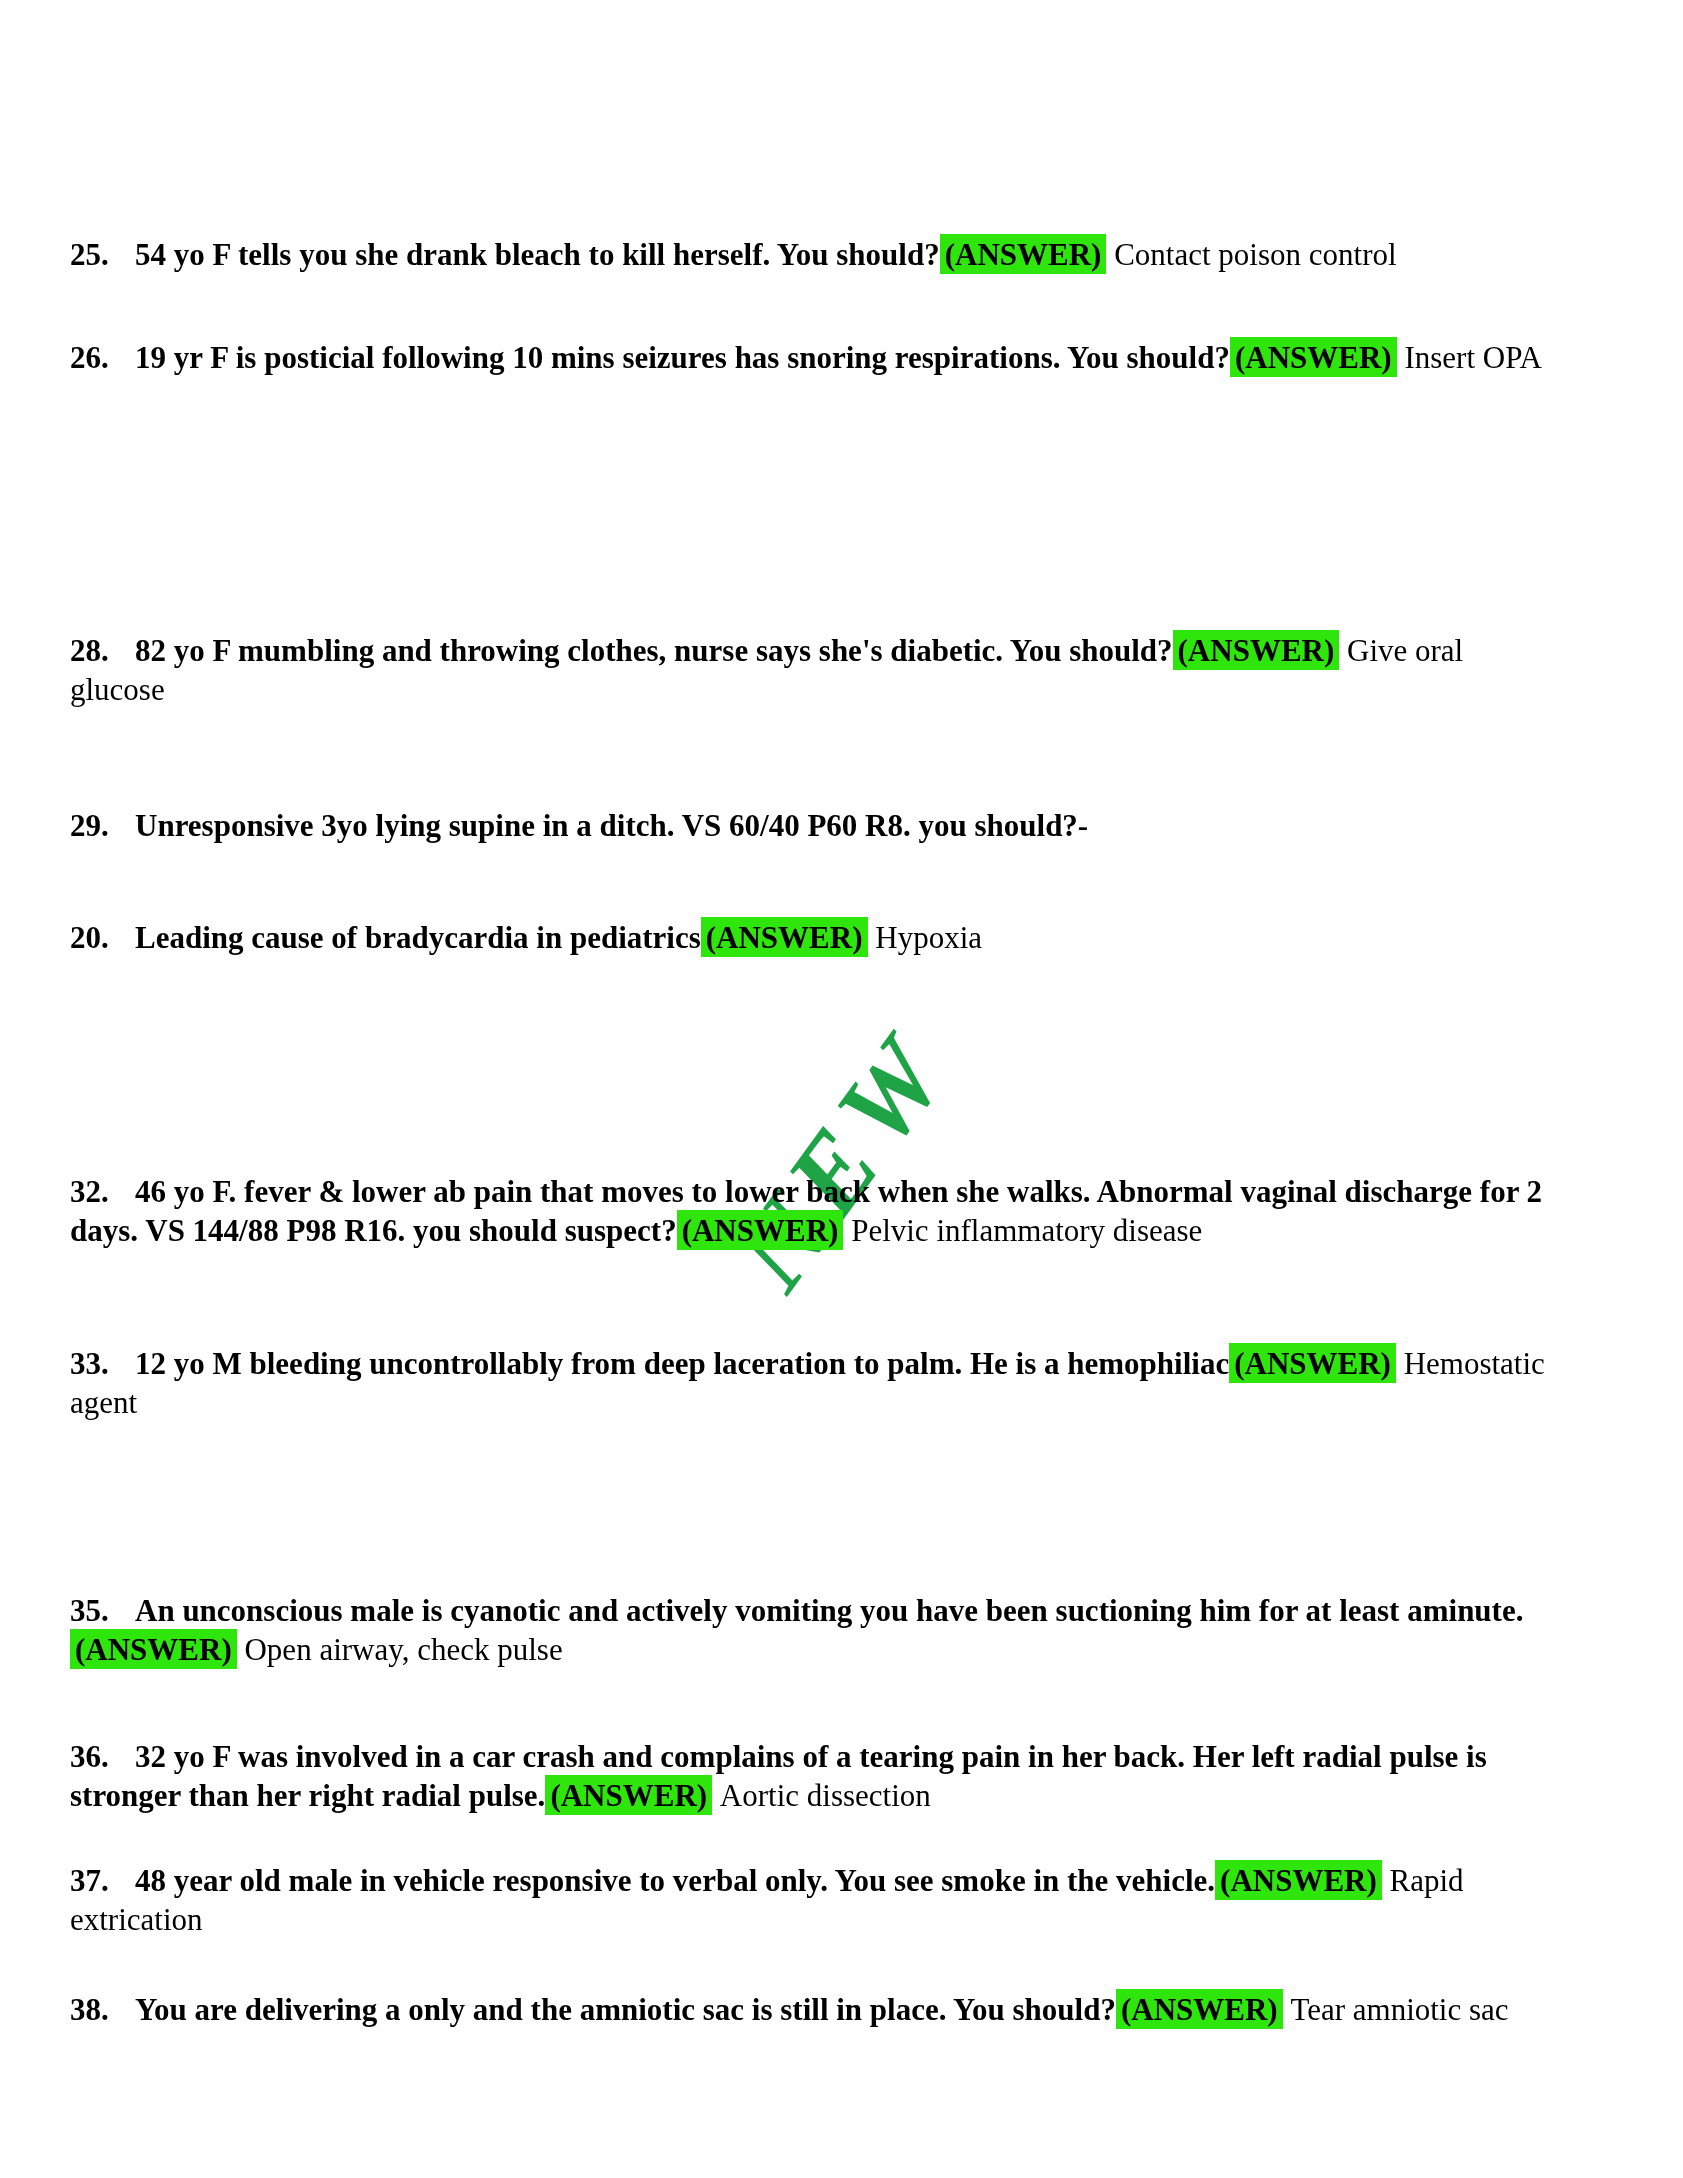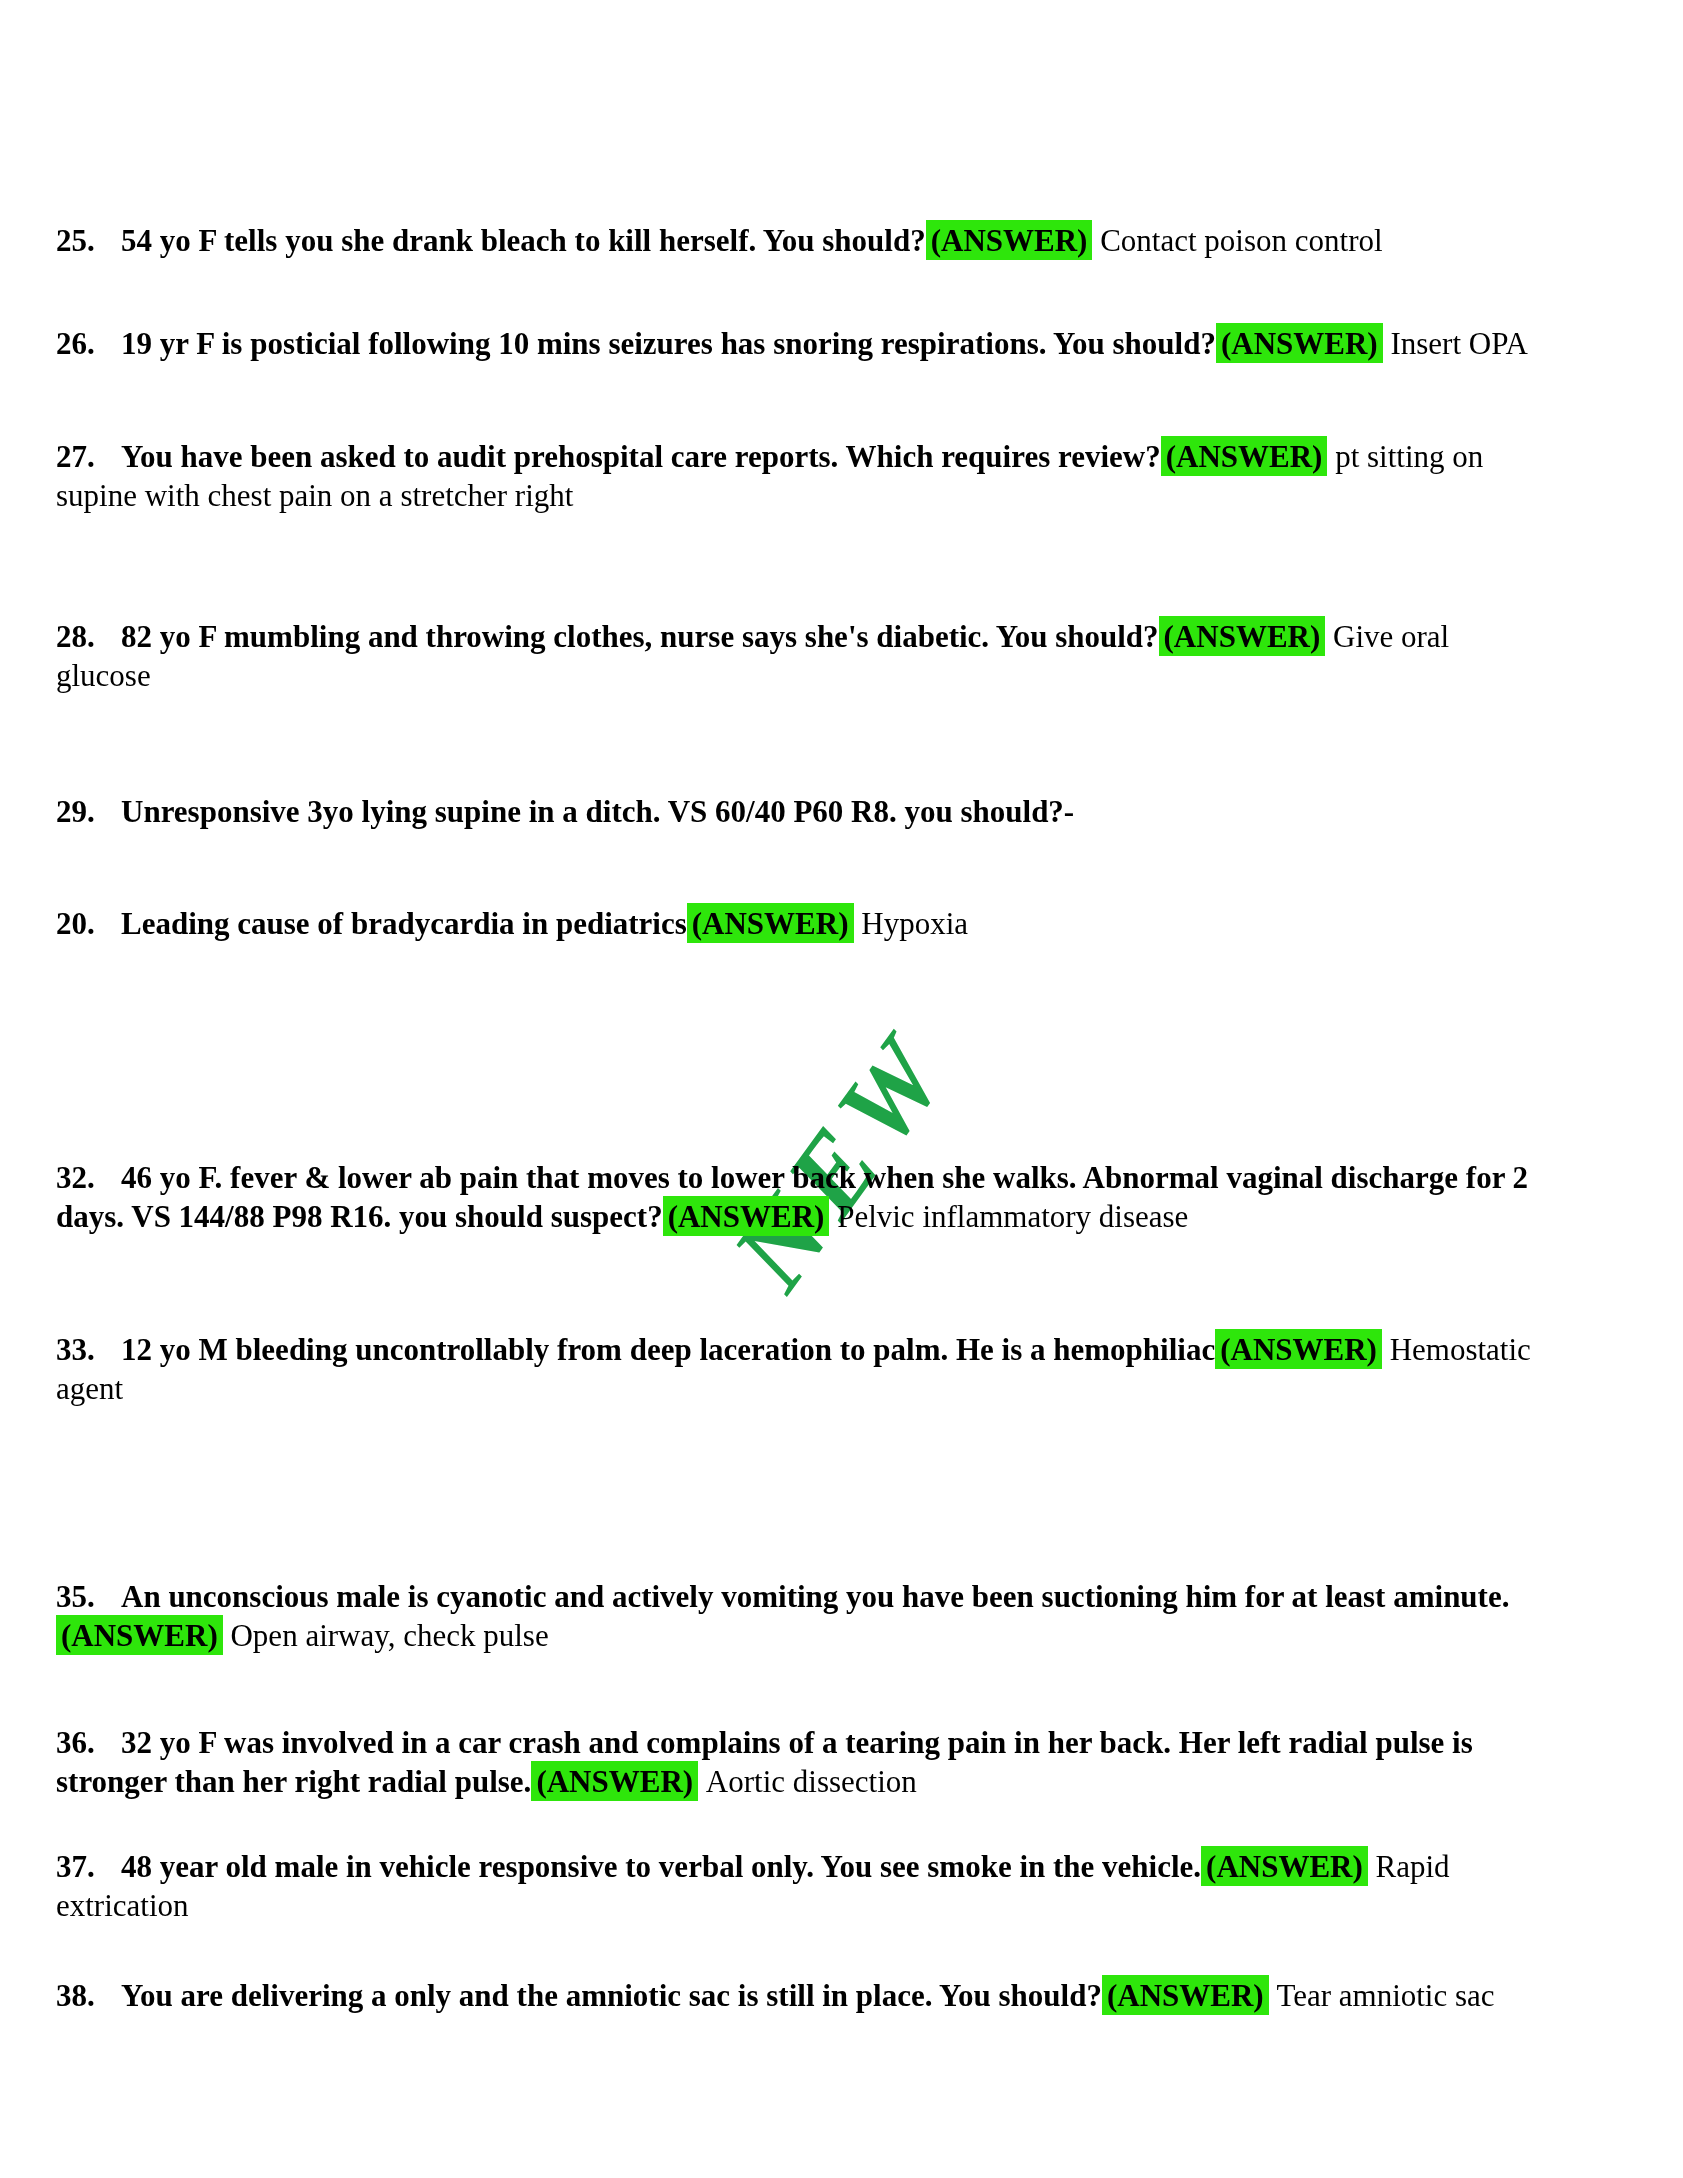--- a/index.html
+++ b/index.html
@@ -13,21 +13,21 @@
     height: 2178px;
     background: #ffffff;
     overflow: hidden;
     font-family: "Liberation Serif", "DejaVu Serif", serif;
     color: #000000;
   }
   .q {
     position: absolute;
     left: 56px;
     width: 1485px;
-    margin: 0;
+    margin: 14px;
     font-size: 31px;
     line-height: 39px;
     font-weight: bold;
     z-index: 2;
   }
   .qnum {
     display: inline-block;
     width: 65px;
     font-weight: bold;
   }
@@ -62,21 +62,20 @@
 <body>
 
 <div id="page">
 
   <div id="watermark">NEW</div>
 
   <p class="q" style="top:221px"><span class="qnum">25.</span><span class="qtext">54 yo F tells you she drank bleach to kill herself. You should?</span><mark class="ans">(ANSWER)</mark> <span class="atext">Contact poison control</span></p>
 
   <p class="q" style="top:324px"><span class="qnum">26.</span><span class="qtext">19 yr F is posticial following 10 mins seizures has snoring respirations. You should?</span><mark class="ans">(ANSWER)</mark> <span class="atext">Insert OPA</span></p>
 
-  <p class="q" style="top:437px"><span class="qnum">27.</span><span class="qtext">You have been asked to audit prehospital care reports. Which requires review?</span><mark class="ans">(ANSWER)</mark> <span class="atext">pt sitting on supine with chest pain on a stretcher right</span></p>
 
   <p class="q" style="top:617px"><span class="qnum">28.</span><span class="qtext">82 yo F mumbling and throwing clothes, nurse says she's diabetic. You should?</span><mark class="ans">(ANSWER)</mark> <span class="atext">Give oral glucose</span></p>
 
   <p class="q" style="top:792px"><span class="qnum">29.</span><span class="qtext">Unresponsive 3yo lying supine in a ditch. VS 60/40 P60 R8. you should?-</span></p>
 
   <p class="q" style="top:904px"><span class="qnum">20.</span><span class="qtext">Leading cause of bradycardia in pediatrics</span><mark class="ans">(ANSWER)</mark> <span class="atext">Hypoxia</span></p>
 
 
   <p class="q" style="top:1158px"><span class="qnum">32.</span><span class="qtext">46 yo F. fever &amp; lower ab pain that moves to lower back when she walks. Abnormal vaginal discharge for 2 days. VS 144/88 P98 R16. you should suspect?</span><mark class="ans">(ANSWER)</mark> <span class="atext">Pelvic inflammatory disease</span></p>
 

